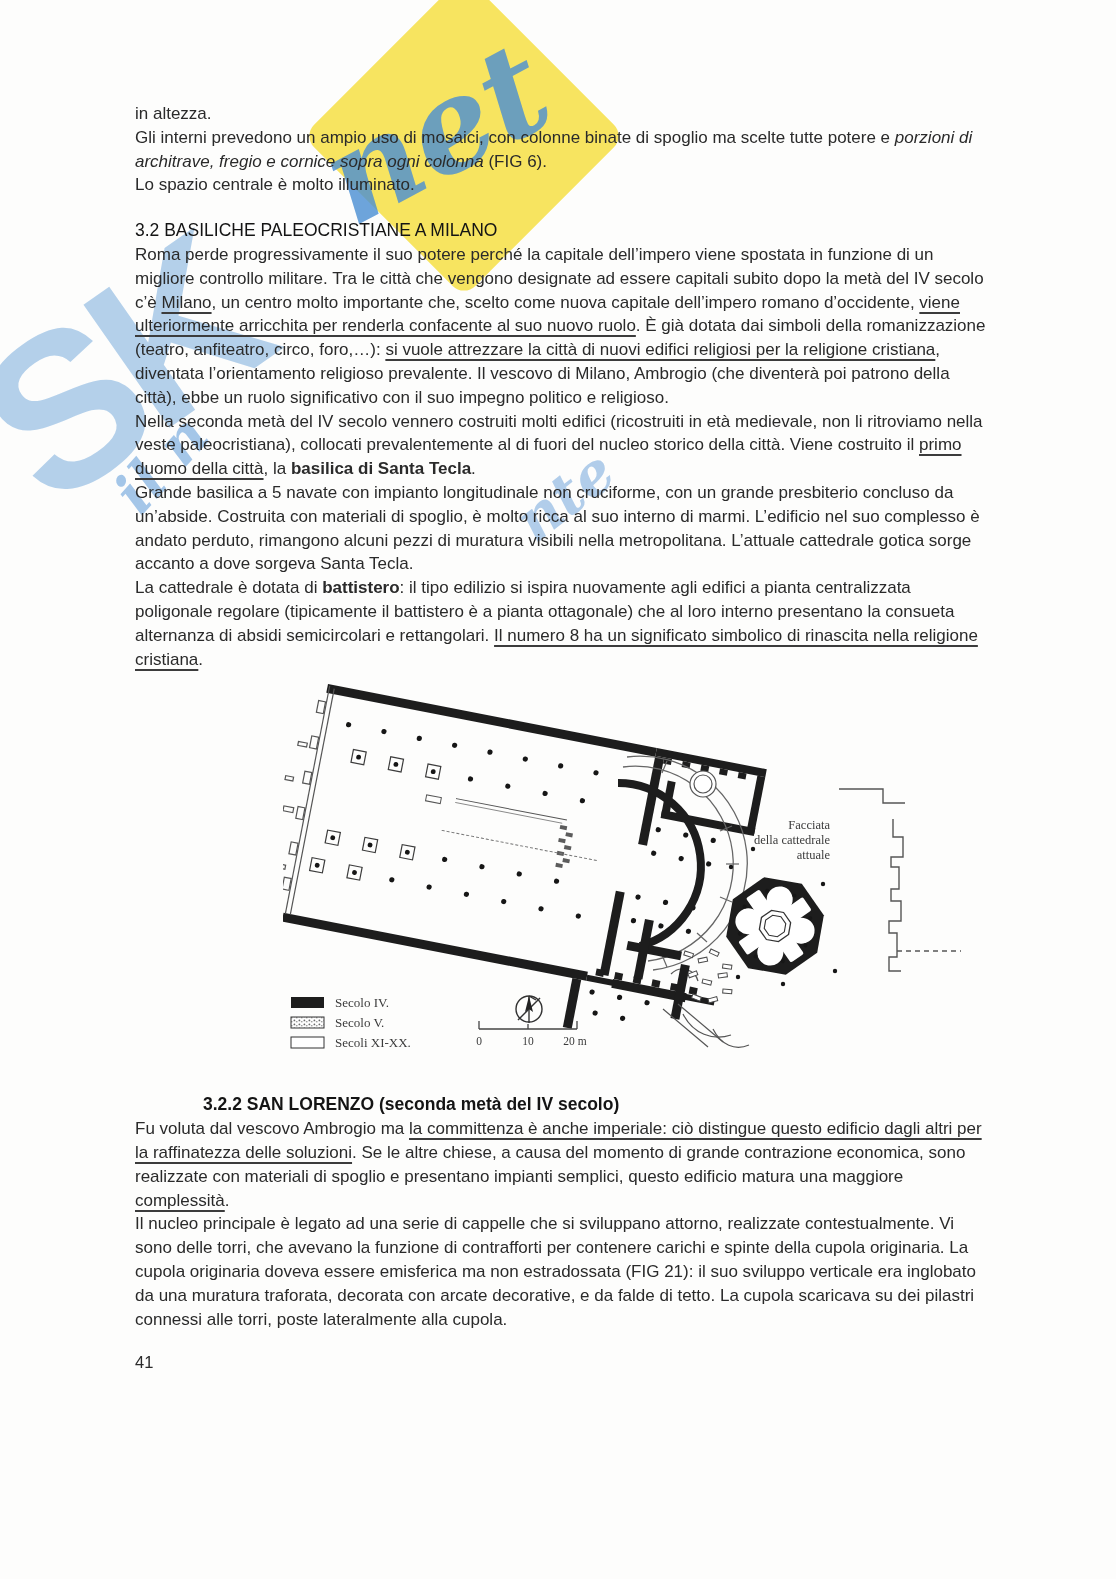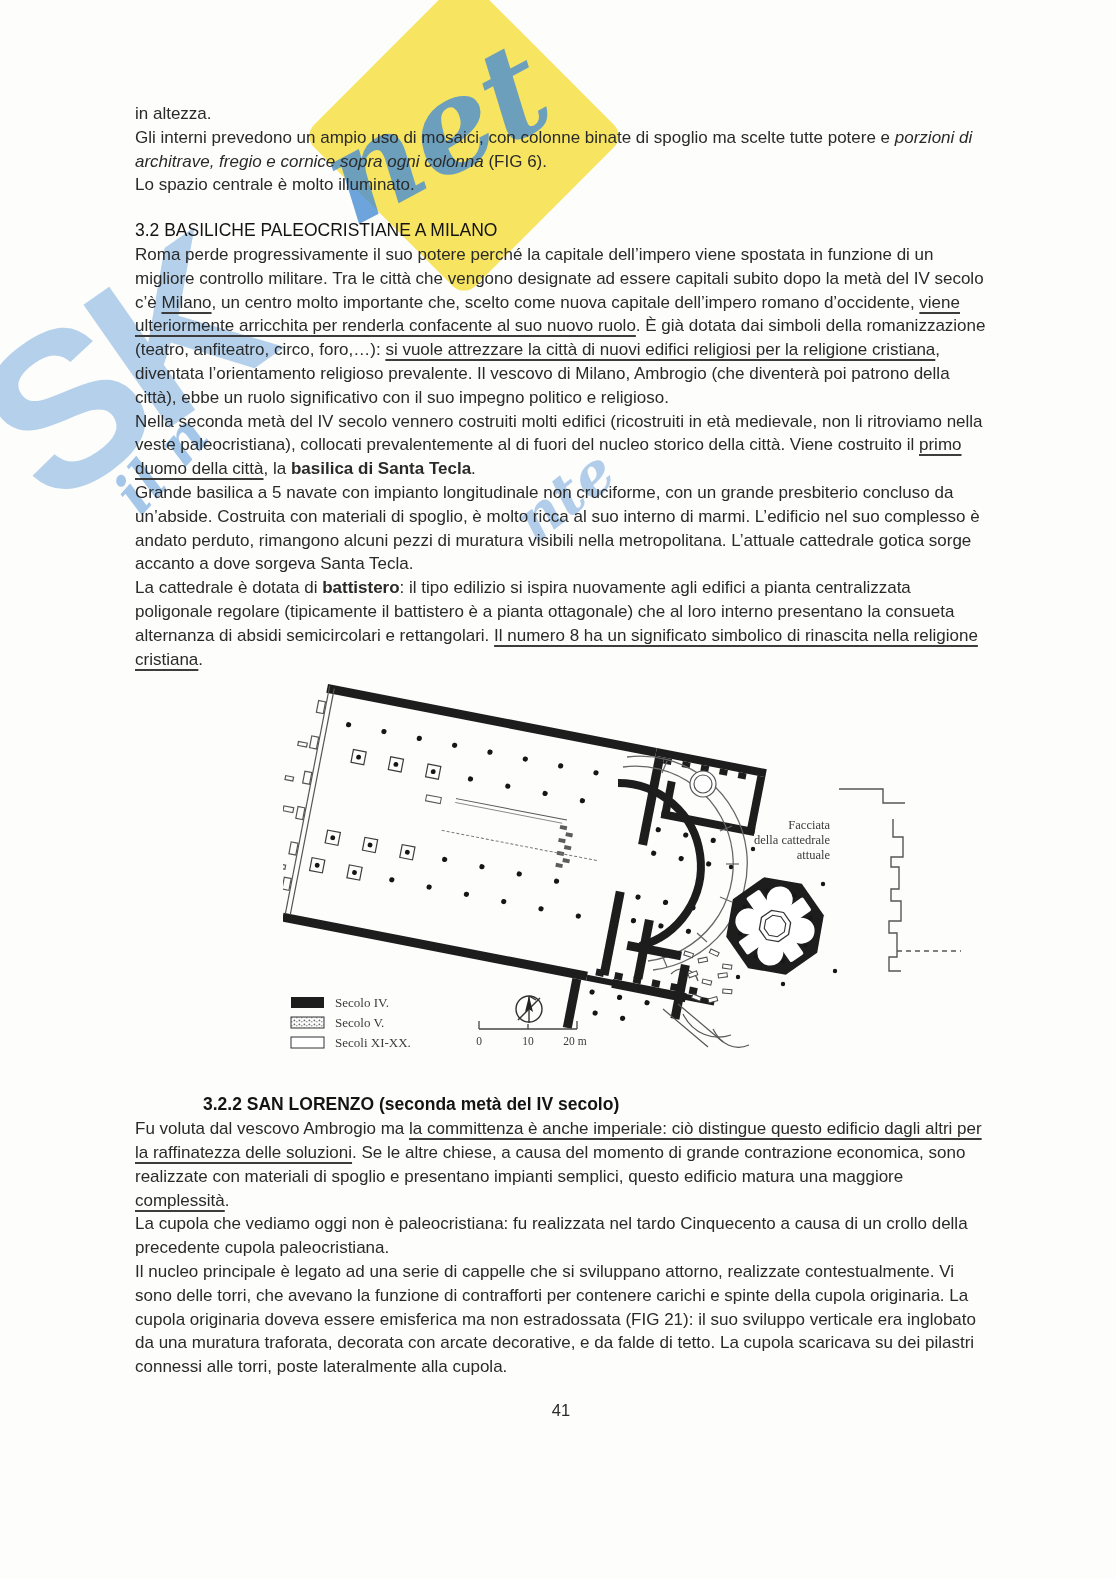--- a/index.html
+++ b/index.html
@@ -24,21 +24,21 @@
   .h3{margin:14px 0 0 68px;font-size:17.5px;line-height:23.8px;font-weight:bold;color:#141414;}
   .f-b{font-weight:bold;margin-top:8px;}
   .f-i{font-style:italic;}
   .f-u{text-decoration:underline;text-decoration-thickness:1.5px;text-underline-offset:3.5px;
        text-decoration-color:#3c3c3c;margin-top:29px;}
   
   .figure{position:relative;width:700px;height:400px;margin:8px 0 14px 148px;}
   .figure svg{position:absolute;left:0;top:0;}
   .figtext{font-family:"Liberation Serif","DejaVu Serif",serif;fill:#3b3b3b;}
   
-  .pagenum{margin-top:20px;text-align:center;font-size:16.5px;color:#2a2a2a;}
+  .pagenum{margin-top:20px;text-align:left;font-size:16.5px;color:#2a2a2a;}
 </style>
 </head>
 <body>
 
 <div class="page">
 
   <div class="watermark">
     <div class="wm-diamond"></div>
     <div class="wm-big">SK</div>
     <div class="wm-script wm-s1">net</div>
@@ -305,18 +305,17 @@
           <line x1="294" y1="342" x2="294" y2="350"></line>
         </g>
         <text class="figtext" x="196" y="366" text-anchor="middle" font-size="11.5">0</text>
         <text class="figtext" x="245" y="366" text-anchor="middle" font-size="11.5">10</text>
         <text class="figtext" x="292" y="366" text-anchor="middle" font-size="11.5">20 m</text>
       </svg>
     </div>
 
     <h3 class="h3"><span>3.2.2 SAN LORENZO (seconda metà del IV secolo)</span></h3>
     <p class="para"><span>Fu voluta dal vescovo Ambrogio ma </span><span class="f-u">la committenza è anche imperiale: ciò distingue questo edificio dagli altri per la raffinatezza delle soluzioni</span><span>. Se le altre chiese, a causa del momento di grande contrazione economica, sono realizzate con materiali di spoglio e presentano impianti semplici, questo edificio matura una maggiore </span><span class="f-u">complessità</span><span>.</span></p>
-    <p class="para"><span>La cupola che vediamo oggi non è paleocristiana: fu realizzata nel tardo Cinquecento a causa di un crollo della precedente cupola paleocristiana.</span></p>
     <p class="para"><span>Il nucleo principale è legato ad una serie di cappelle che si sviluppano attorno, realizzate contestualmente. Vi sono delle torri, che avevano la funzione di contrafforti per contenere carichi e spinte della cupola originaria. La cupola originaria doveva essere emisferica ma non estradossata (FIG 21): il suo sviluppo verticale era inglobato da una muratura traforata, decorata con arcate decorative, e da falde di tetto. La cupola scaricava su dei pilastri connessi alle torri, poste lateralmente alla cupola.</span></p>
 
     <div class="pagenum">41</div>
   </main>
 </div>
 
 </body></html>

